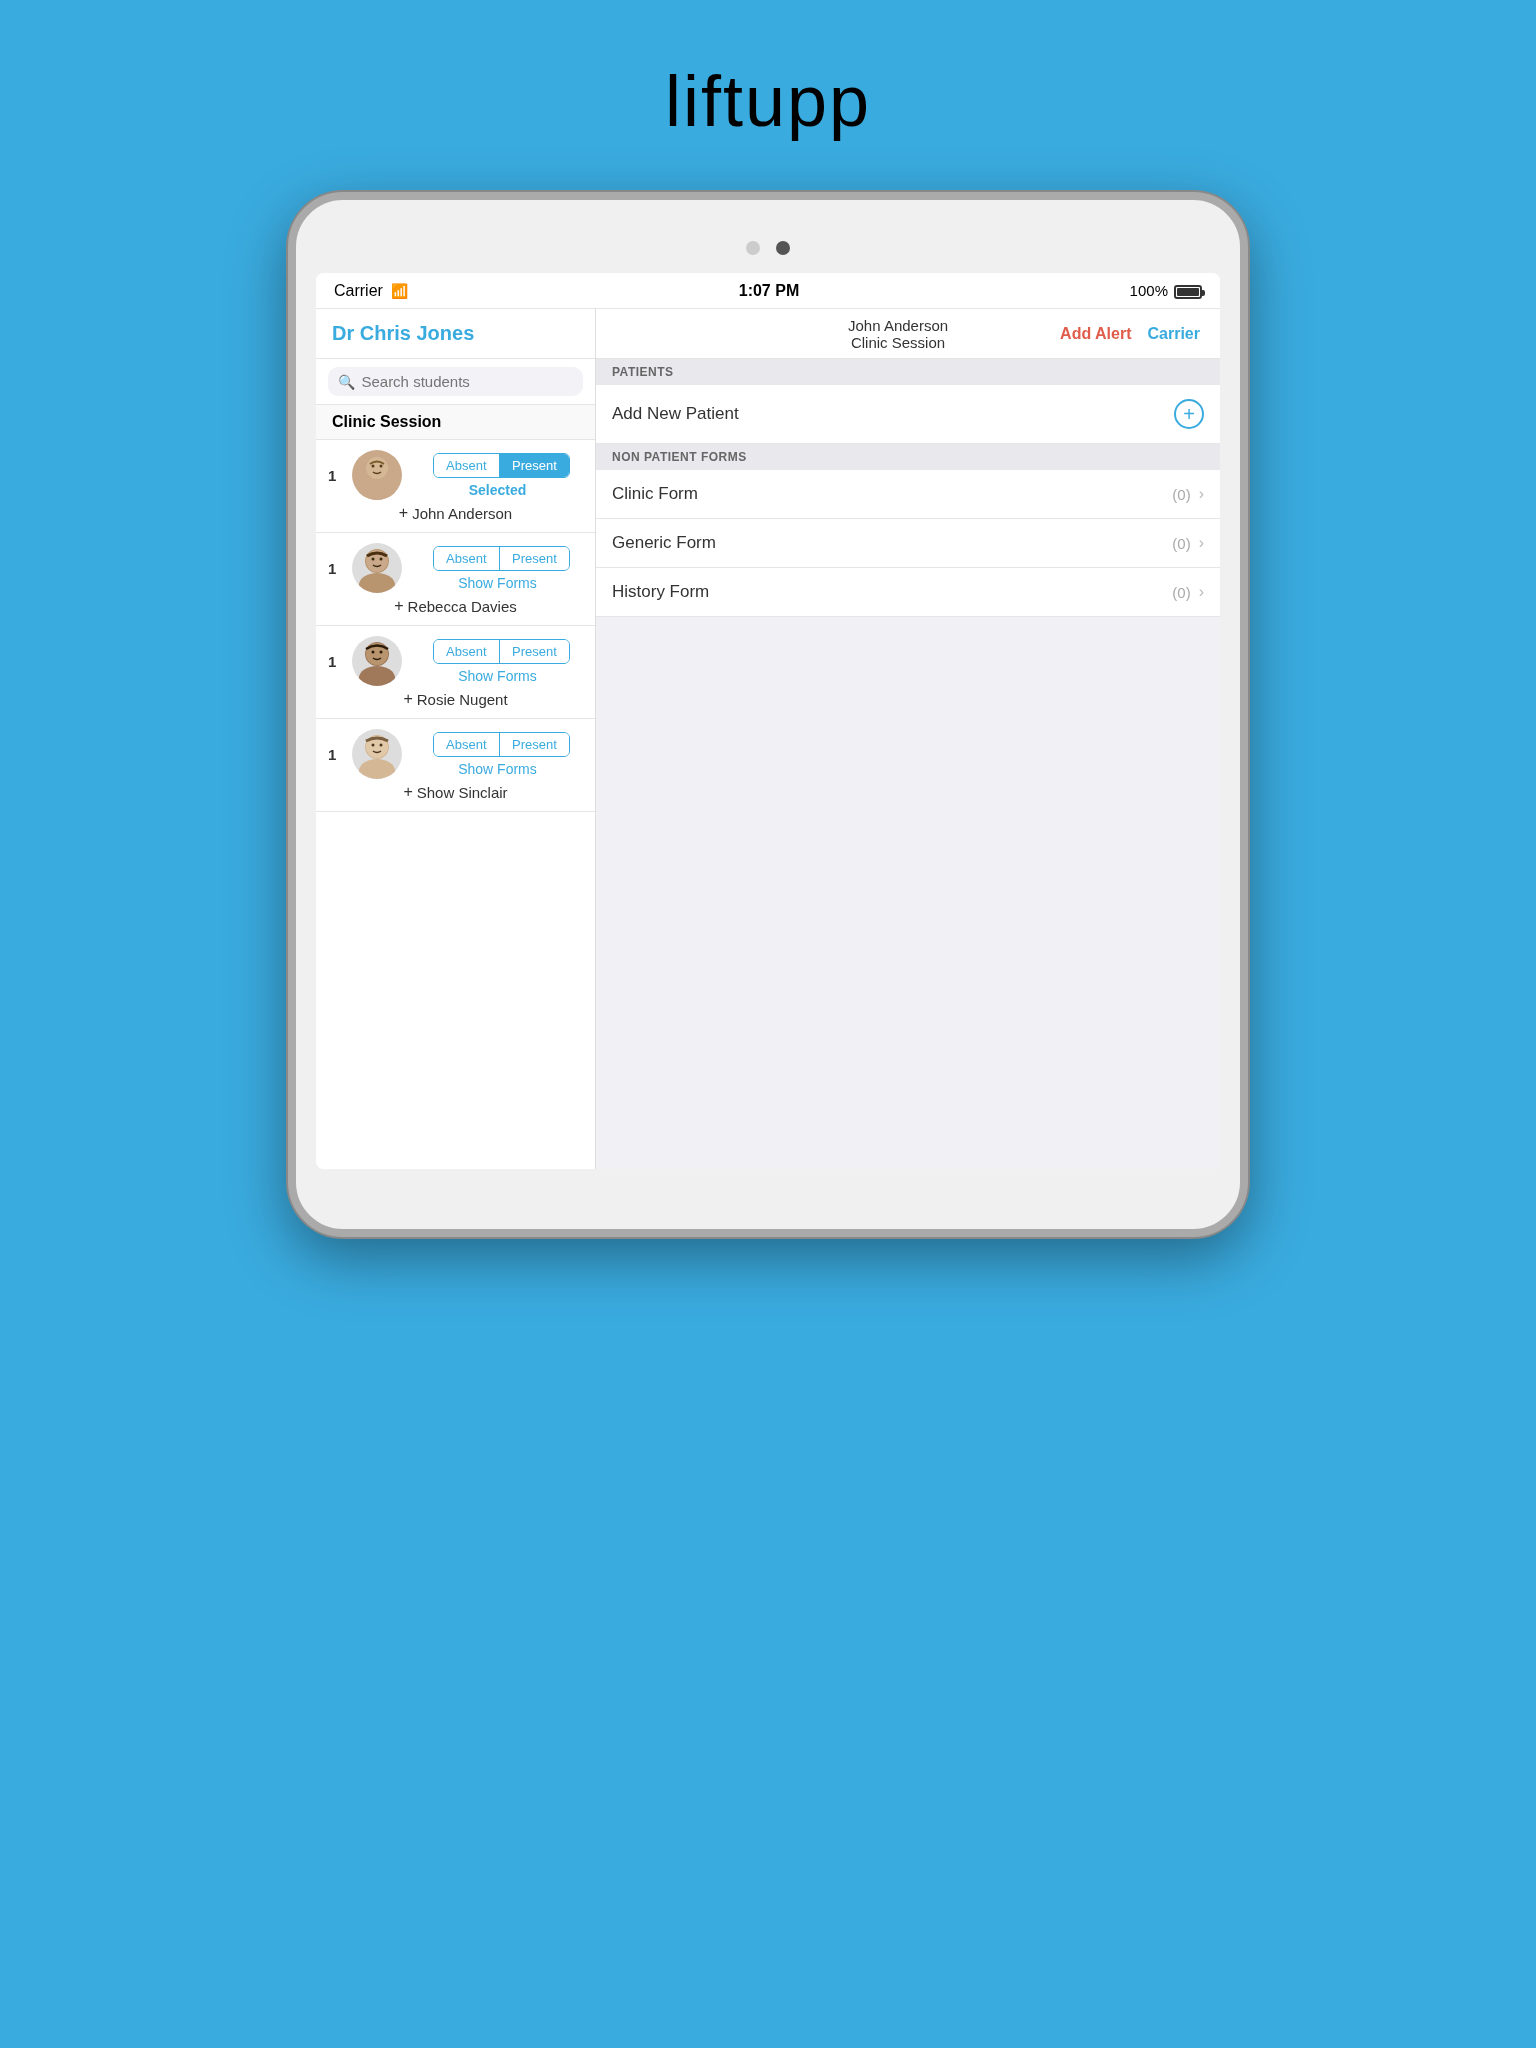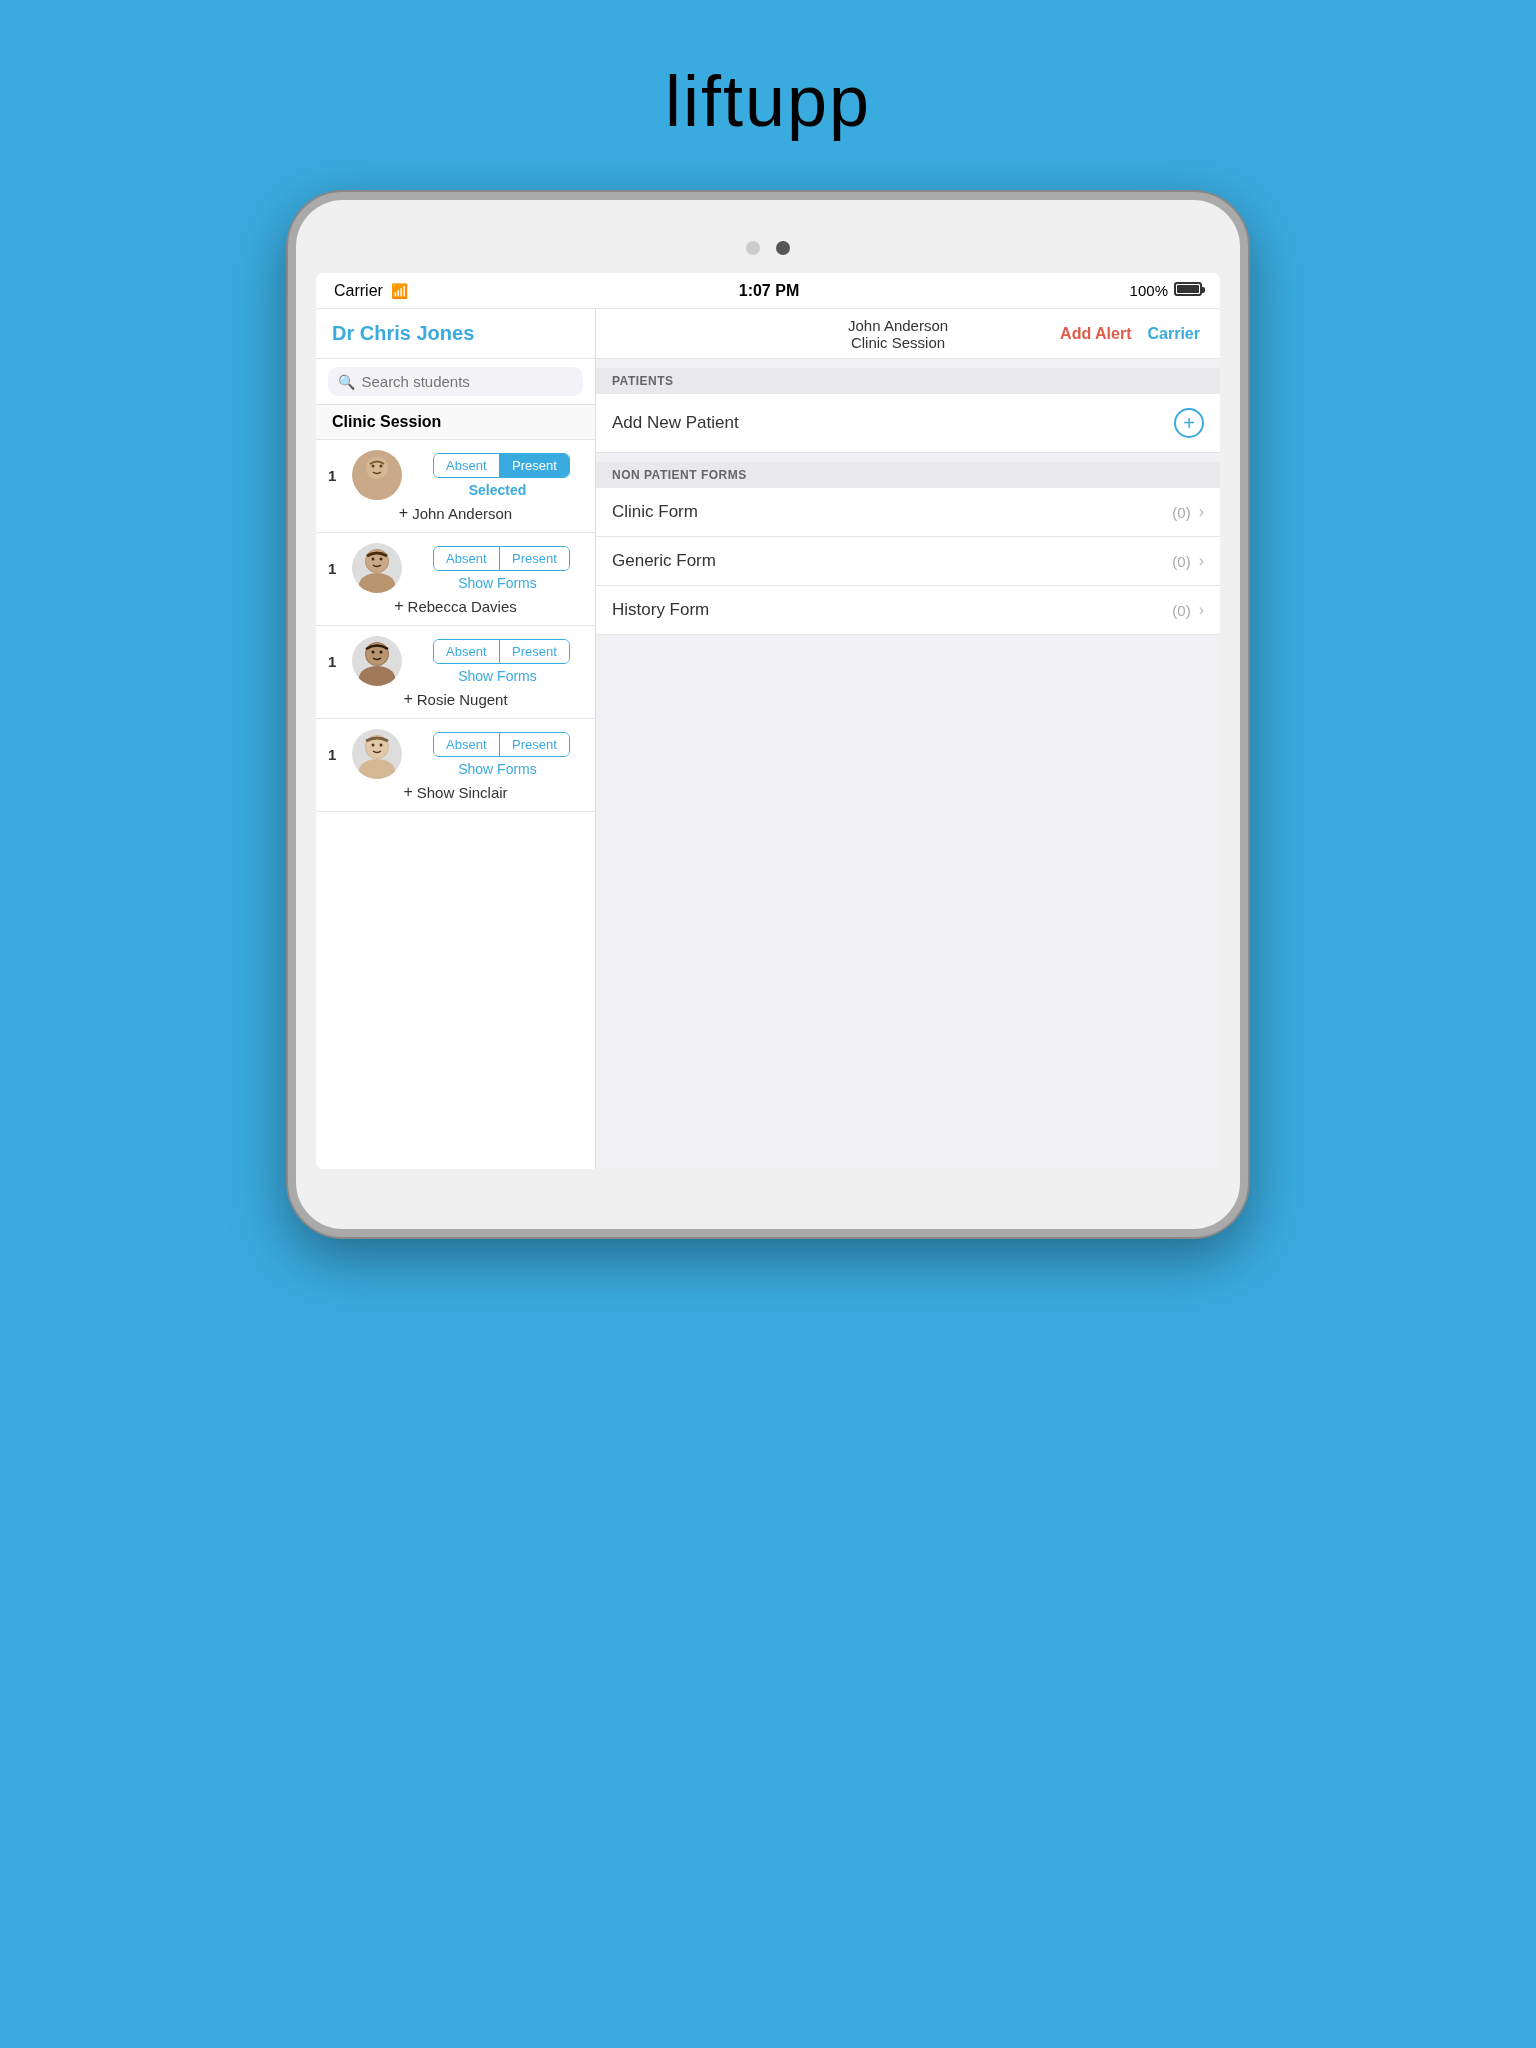--- a/index.html
+++ b/index.html
@@ -70,21 +70,21 @@
       align-items: center;
       background: white;
       padding: 6px 18px;
       font-size: 16px;
       font-weight: 500;
       border-bottom: 1px solid #e5e5e5;
       height: 36px;
     }
     .status-bar-left { display: flex; align-items: center; gap: 8px; }
     .status-bar-center { font-weight: 600; font-size: 16px; }
-    .status-bar-right { display: flex; align-items: flex-start; gap: 6px; font-size: 15px; }
+    .status-bar-right { display: flex; align-items: flex-end; gap: 6px; font-size: 15px; }
     .battery-icon {
       display: inline-flex; align-items: center;
       border: 2px solid #333; border-radius: 3px;
       width: 28px; height: 14px; padding: 1px;
       position: relative;
     }
     .battery-icon::after {
       content: '';
       position: absolute; right: -5px; top: 3px;
       width: 3px; height: 6px;
@@ -289,21 +289,20 @@
 
     
     .section-header {
       background: #e8e8ed;
       padding: 6px 16px;
       font-size: 12px;
       font-weight: 600;
       color: #666;
       letter-spacing: 0.5px;
       text-transform: uppercase;
-      margin-top: 9px;
     }
     .section-item {
       background: white;
       border-bottom: 1px solid #e5e5e5;
       padding: 14px 16px;
       display: flex;
       align-items: center;
       justify-content: space-between;
       cursor: pointer;
     }

